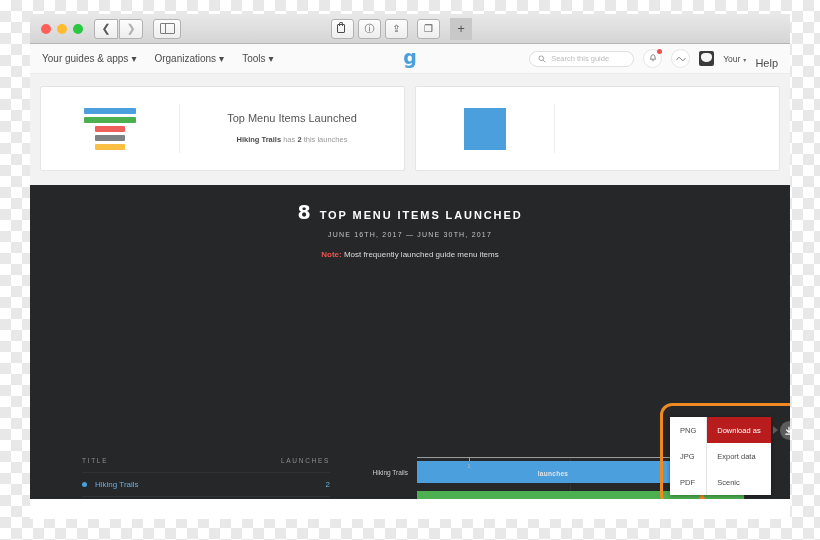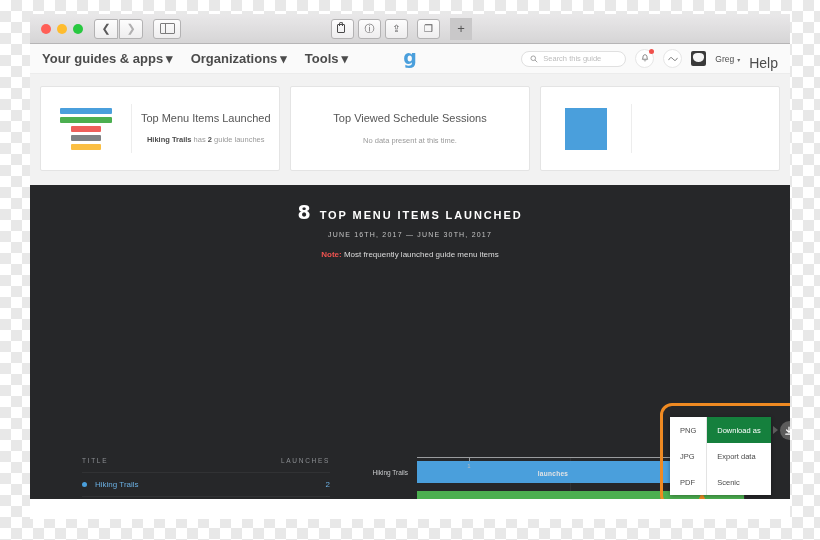--- a/index.html
+++ b/index.html
@@ -76,42 +76,42 @@
     width:22px;height:22px;background:#c9c8c9;margin-left:6px;margin-right:-8px;
     display:flex;align-items:center;justify-content:center;color:#555;font-size:13px;
   }
   
   .gbnav{
     height:30px;background:#fafafa;border-bottom:1px solid #ececec;
     display:flex;align-items:center;padding:0 12px;box-sizing:border-box;
     position:relative;
   }
   .gbmenu{display:flex;gap:18px;align-items:center;}
-  .gbmenu span{font-size:13px;color:#4c4c4c;font-weight:bold;}
+  .gbmenu span{font-size:10px;color:#4c4c4c;}
   .caret{font-size:6px;margin-left:3px;color:#666;}
   .glogo{
     position:absolute;left:50%;transform:translateX(-50%);
     font-size:19px;font-weight:bold;color:#4a9fdc;font-family:"DejaVu Sans",sans-serif;
     line-height:1;margin-top:-2px;
   }
   .gbright{margin-left:auto;display:flex;align-items:center;gap:9px;}
   .searchbox{
     width:105px;height:16px;border:1px solid #e0e0e0;border-radius:9px;
     background:#fff;display:flex;align-items:center;padding:0 8px;box-sizing:border-box;gap:5px;
   }
   .searchbox .ph{font-size:7.5px;color:#bdbdbd;}
   .circ-ico{
     width:17px;height:17px;border-radius:50%;border:1px solid #e6e6e6;background:#fff;
     display:flex;align-items:center;justify-content:center;position:relative;
   }
   .badge{position:absolute;top:-1px;right:-1px;width:5px;height:5px;border-radius:50%;background:#f0504b;}
   .avatar{width:15px;height:15px;border-radius:2px;background:#3a3a3a;position:relative;overflow:hidden;}
   .avatar:before{content:"";position:absolute;left:2px;top:2px;width:11px;height:9px;background:#f5f5f5;border-radius:40% 40% 50% 50%;}
   .uname{font-size:8.5px;color:#4c4c4c;}
-  .help{font-size:14px;color:#4c4c4c;margin-top:8px;}
+  .help{font-size:11px;color:#4c4c4c;margin-top:8px;}
   
   .cards{
     background:#f2f2f2;padding:12px 10px 14px 10px;display:flex;gap:10px;box-sizing:border-box;
     height:111px;
   }
   .card{
     flex:1;background:#fff;border:1px solid #e4e4e4;border-radius:2px;
     display:flex;align-items:center;box-sizing:border-box;
   }
   .card-left{
@@ -160,21 +160,21 @@
   
   .ddl-wrap{position:absolute;left:640px;top:232px;display:flex;z-index:6;}
   .ddl{background:#fff;box-shadow:0 1px 4px rgba(0,0,0,.35);display:flex;}
   .ddl-col{display:flex;flex-direction:column;}
   .ddl-item{
     font-size:7.5px;color:#4a4a4a;padding:6px 10px;height:26px;
     display:flex;align-items:center;box-sizing:border-box;white-space:nowrap;
   }
   .ddl-left .ddl-item{border-right:1px solid #e3e3e3;min-width:36px;}
   .ddl-right .ddl-item{min-width:62px;position:relative;}
-  .ddl-item.hl{background:#15803d;color:#fff;text-align:right;}
+  .ddl-item.hl{background:#b91c1c;color:#fff;text-align:right;}
   .arrw{position:absolute;right:-7px;top:50%;transform:translateY(-50%);
         border-left:5px solid #5c5c5c;border-top:4px solid transparent;border-bottom:4px solid transparent;}
   .dlbtn{
     width:19px;height:19px;border-radius:50%;background:#5c5c5c;
     display:flex;align-items:center;justify-content:center;margin-left:9px;margin-top:4px;
   }
   
   .hl-box{
     position:absolute;left:630px;top:218px;width:148px;height:98px;
     border:3px solid #ef8a22;border-radius:12px;z-index:5;
@@ -233,47 +233,41 @@
             <path d="M6.4 13a1.7 1.7 0 0 0 3.2 0" fill="none" stroke="#555" stroke-width="1.4"></path>
           </svg>
           <span class="badge"></span>
         </div>
         <div class="circ-ico">
           <svg width="10" height="8" viewBox="0 0 18 10">
             <path d="M1 7 Q5 -1 9 5 T17 3" fill="none" stroke="#555" stroke-width="1.3"></path>
           </svg>
         </div>
         <div class="avatar"></div>
-        <span class="uname"><span>Greg</span><span class="caret">▾</span></span>
+        <span class="uname"><span>Your</span><span class="caret">▾</span></span>
         <span class="help">Help</span>
       </div>
     </div>
 
     <div class="cards">
 
       <div class="card">
         <div class="card-left">
           <div class="minibar" style="width:52px;background:#4a9fdc"></div>
           <div class="minibar" style="width:52px;background:#4caf50"></div>
           <div class="minibar" style="width:30px;background:#ee5f5b"></div>
           <div class="minibar" style="width:30px;background:#7f8285"></div>
           <div class="minibar" style="width:30px;background:#fbbf43"></div>
         </div>
         <div class="card-right">
           <div class="card-title">Top Menu Items Launched</div>
-          <div class="card-sub"><b>Hiking Trails</b><span> has </span><b>2</b><span> guide launches</span></div>
-        </div>
-      </div>
-
-      <div class="card">
-        <div class="card-right" style="width:100%">
-          <div class="card-title">Top Viewed Schedule Sessions</div>
-          <div class="card-empty">No data present at this time.</div>
-        </div>
-      </div>
+          <div class="card-sub"><b>Hiking Trails</b><span> has </span><b>2</b><span> this launches</span></div>
+        </div>
+      </div>
+
 
       <div class="card">
         <div class="card-left">
           <div class="swatch"></div>
         </div>
       </div>
 
     </div>
 
     <div class="dark">

